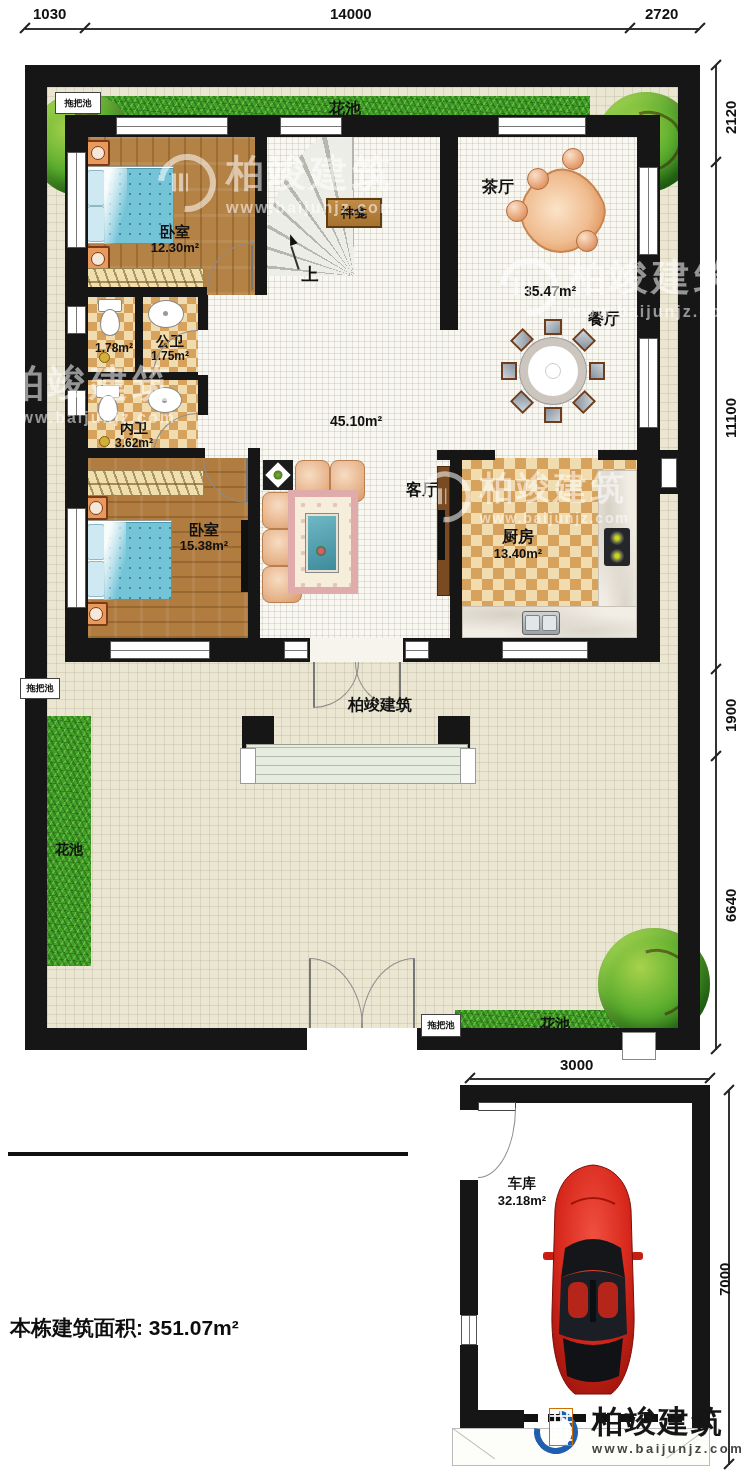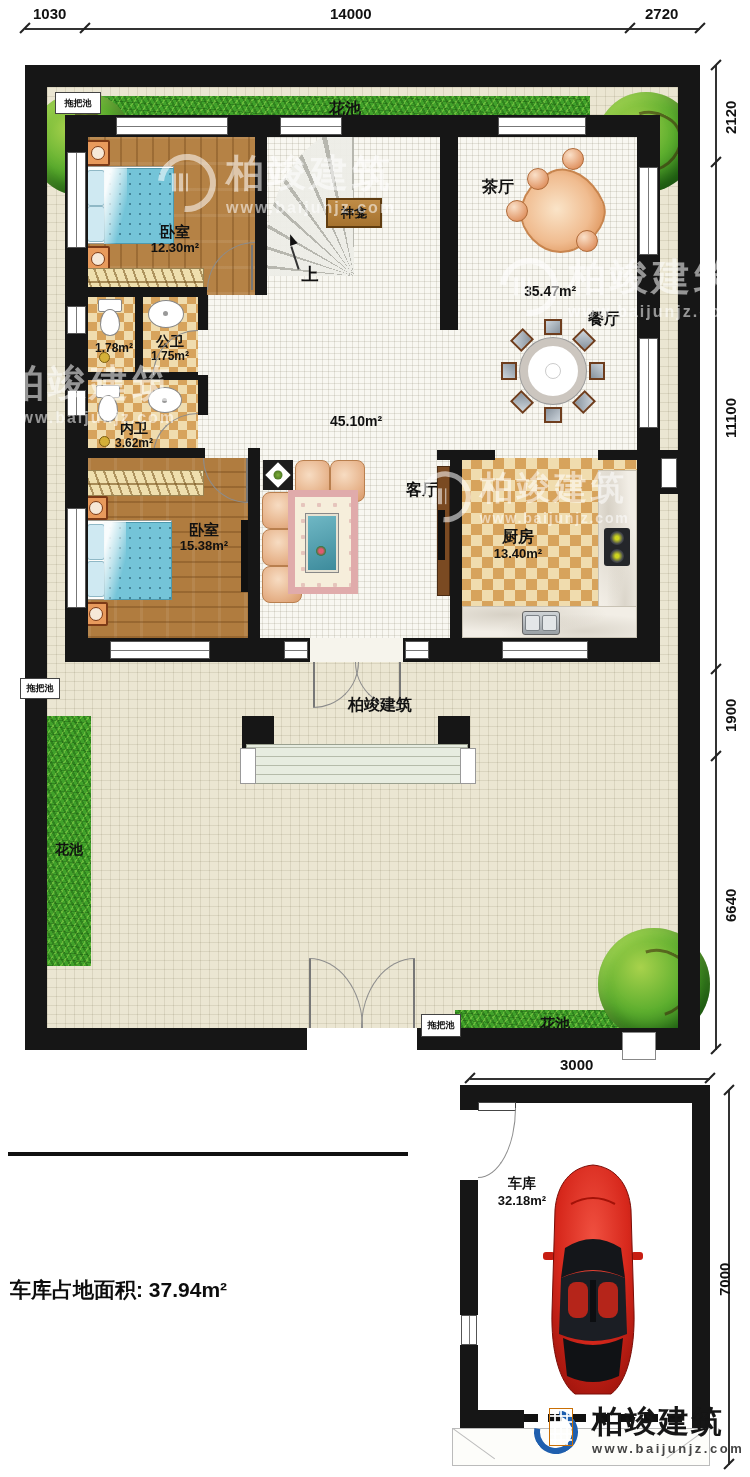--- a/index.html
+++ b/index.html
@@ -359,21 +359,21 @@
     <rect x="47" y="118" width="6" height="42" fill="#0c0e11"></rect>
     <path d="M20 176 Q50 190 80 176 L76 214 Q50 226 24 214 Z" fill="#101215"></path>
   </svg>
 
   <div class="dimline" style="left:728px;top:1090px;width:1.5px;height:375px;"></div>
   <div class="tick" style="left:722px;top:1089px;"></div>
   <div class="tick" style="left:722px;top:1463px;"></div>
   <div class="dim v" style="left:716px;top:1296px;">7000</div>
 
   <div class="abs" style="left:8px;top:1152px;width:400px;height:4px;background:#111;"></div>
-  <div class="stat" style="left:10px;top:1276px;">车库占地面积: 37.94m²</div>
+  <div class="stat" style="left:10px;top:1314px;">本栋建筑面积: 351.07m²</div>
 
   <div class="wm" style="left:158px;top:148px;">
     <div class="wm-glyph"></div>
     <div>
       <div class="wm-cn">柏竣建筑</div>
       <div class="wm-url">www.baijunjz.com</div>
     </div>
   </div>
   <div class="wm" style="left:500px;top:252px;">
     <div class="wm-glyph"></div>

